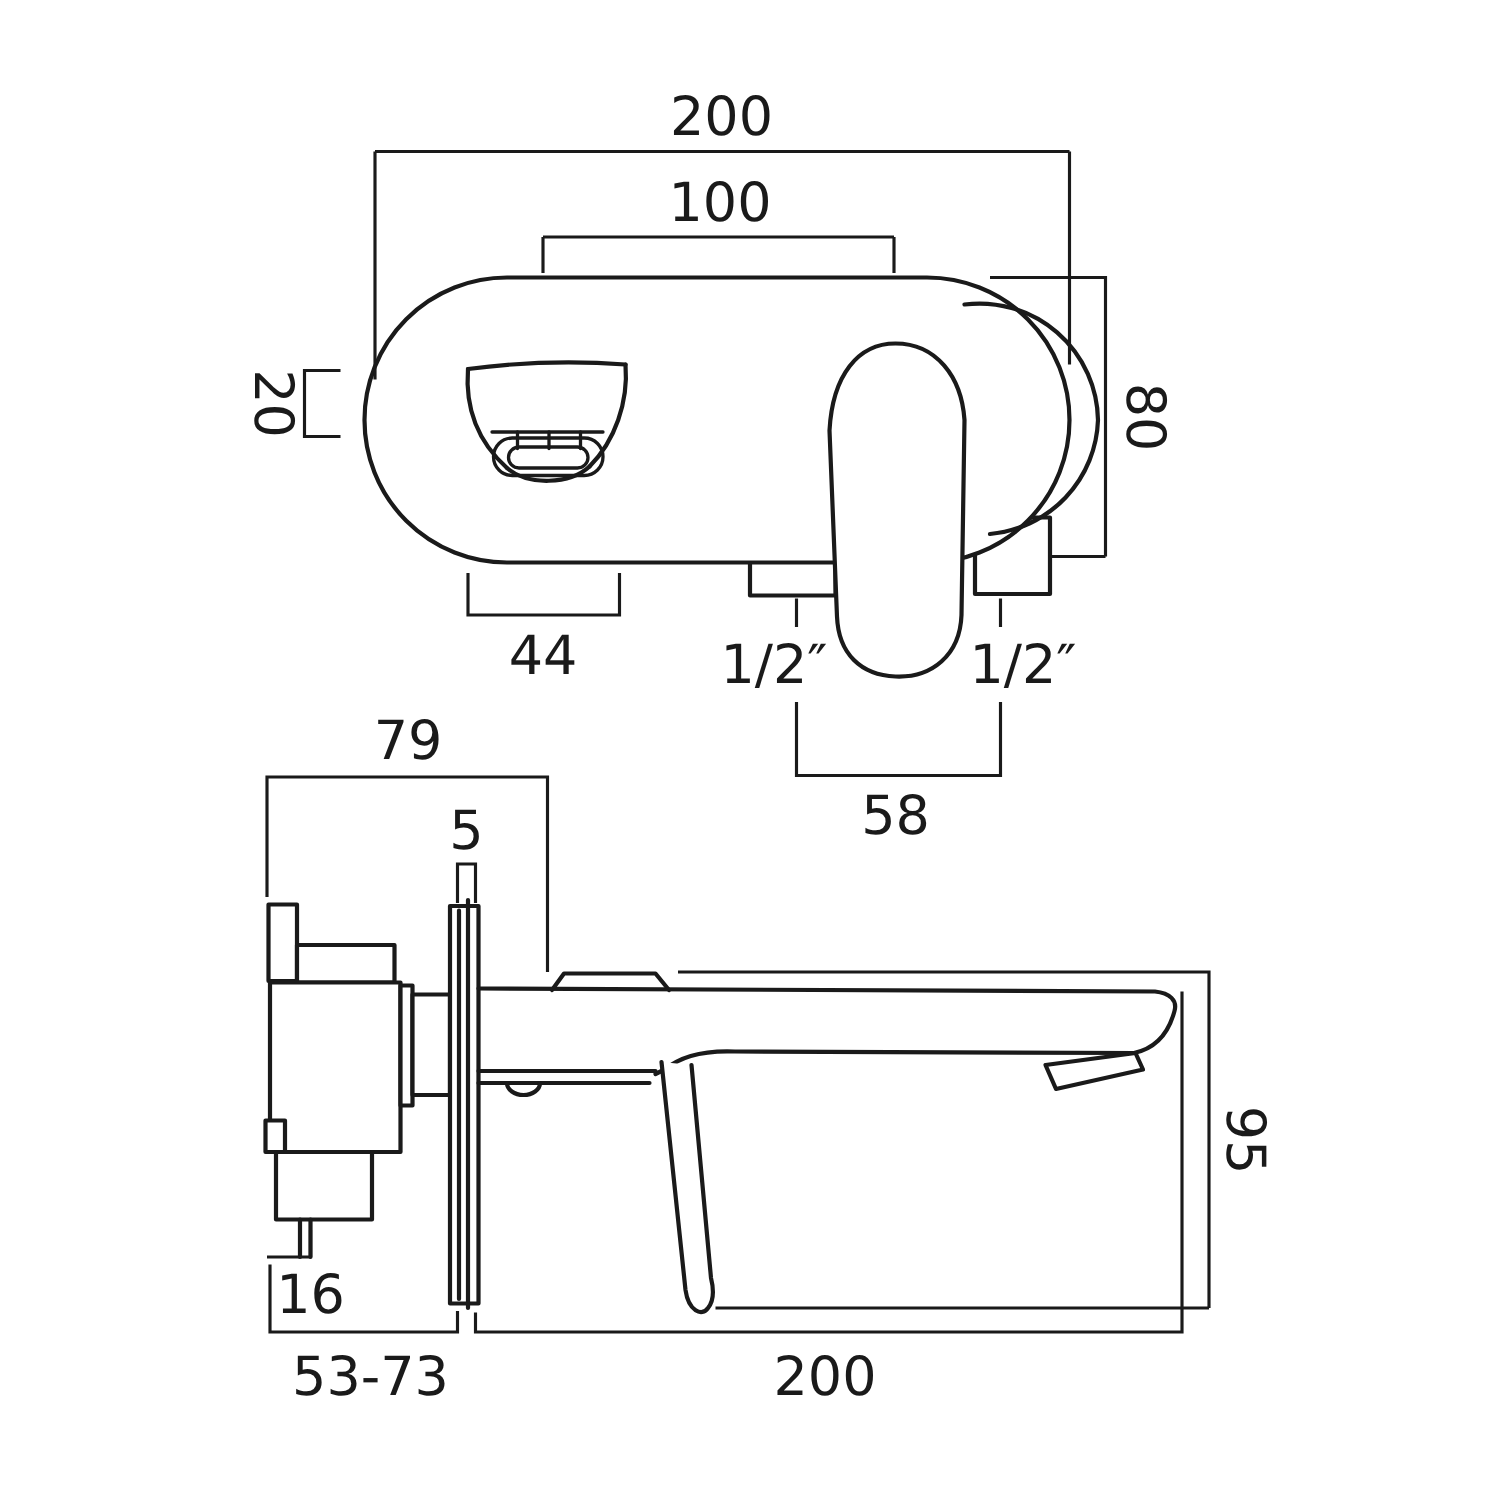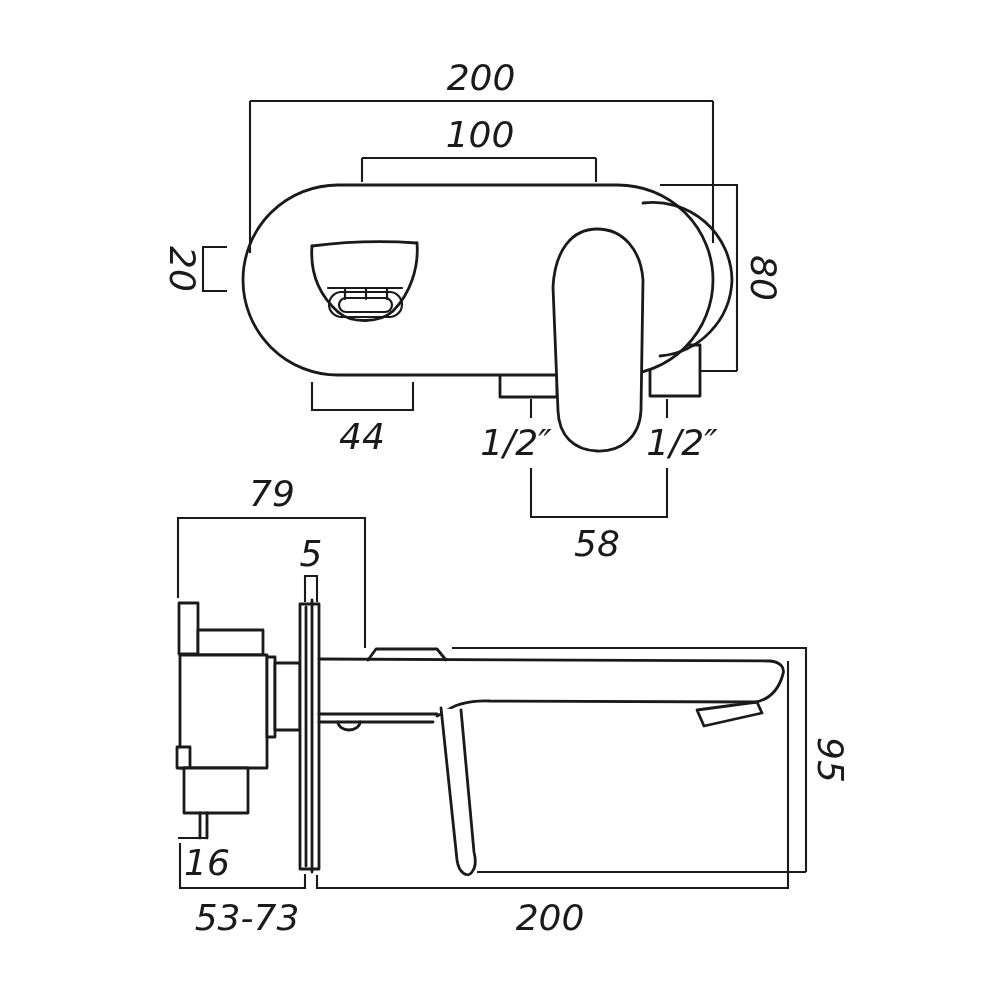--- a/index.html
+++ b/index.html
@@ -9,21 +9,20 @@
     width: 1000px;
     height: 1000px;
     font-family: "DejaVu Sans", "Liberation Sans", sans-serif;
   }
   .canvas {
     position: relative;
     width: 1000px;
     height: 1000px;
     background: #ffffff;
     overflow: hidden;
-    font-style: italic;
   }
   svg { display: block; }
   .obj  { fill: none; stroke-width: 2.8; stroke-linecap: round; stroke-linejoin: round; }
   .objf { fill: #ffffff; stroke-width: 2.8; stroke-linecap: round; stroke-linejoin: round; }
   .dim  { fill: none; stroke-width: 2.1; stroke-linecap: butt; }
   .lbl  { font-size: 36px; fill: #1a1a1a; stroke: none; text-anchor: middle; }
 </style>
 </head>
 <body>
 

